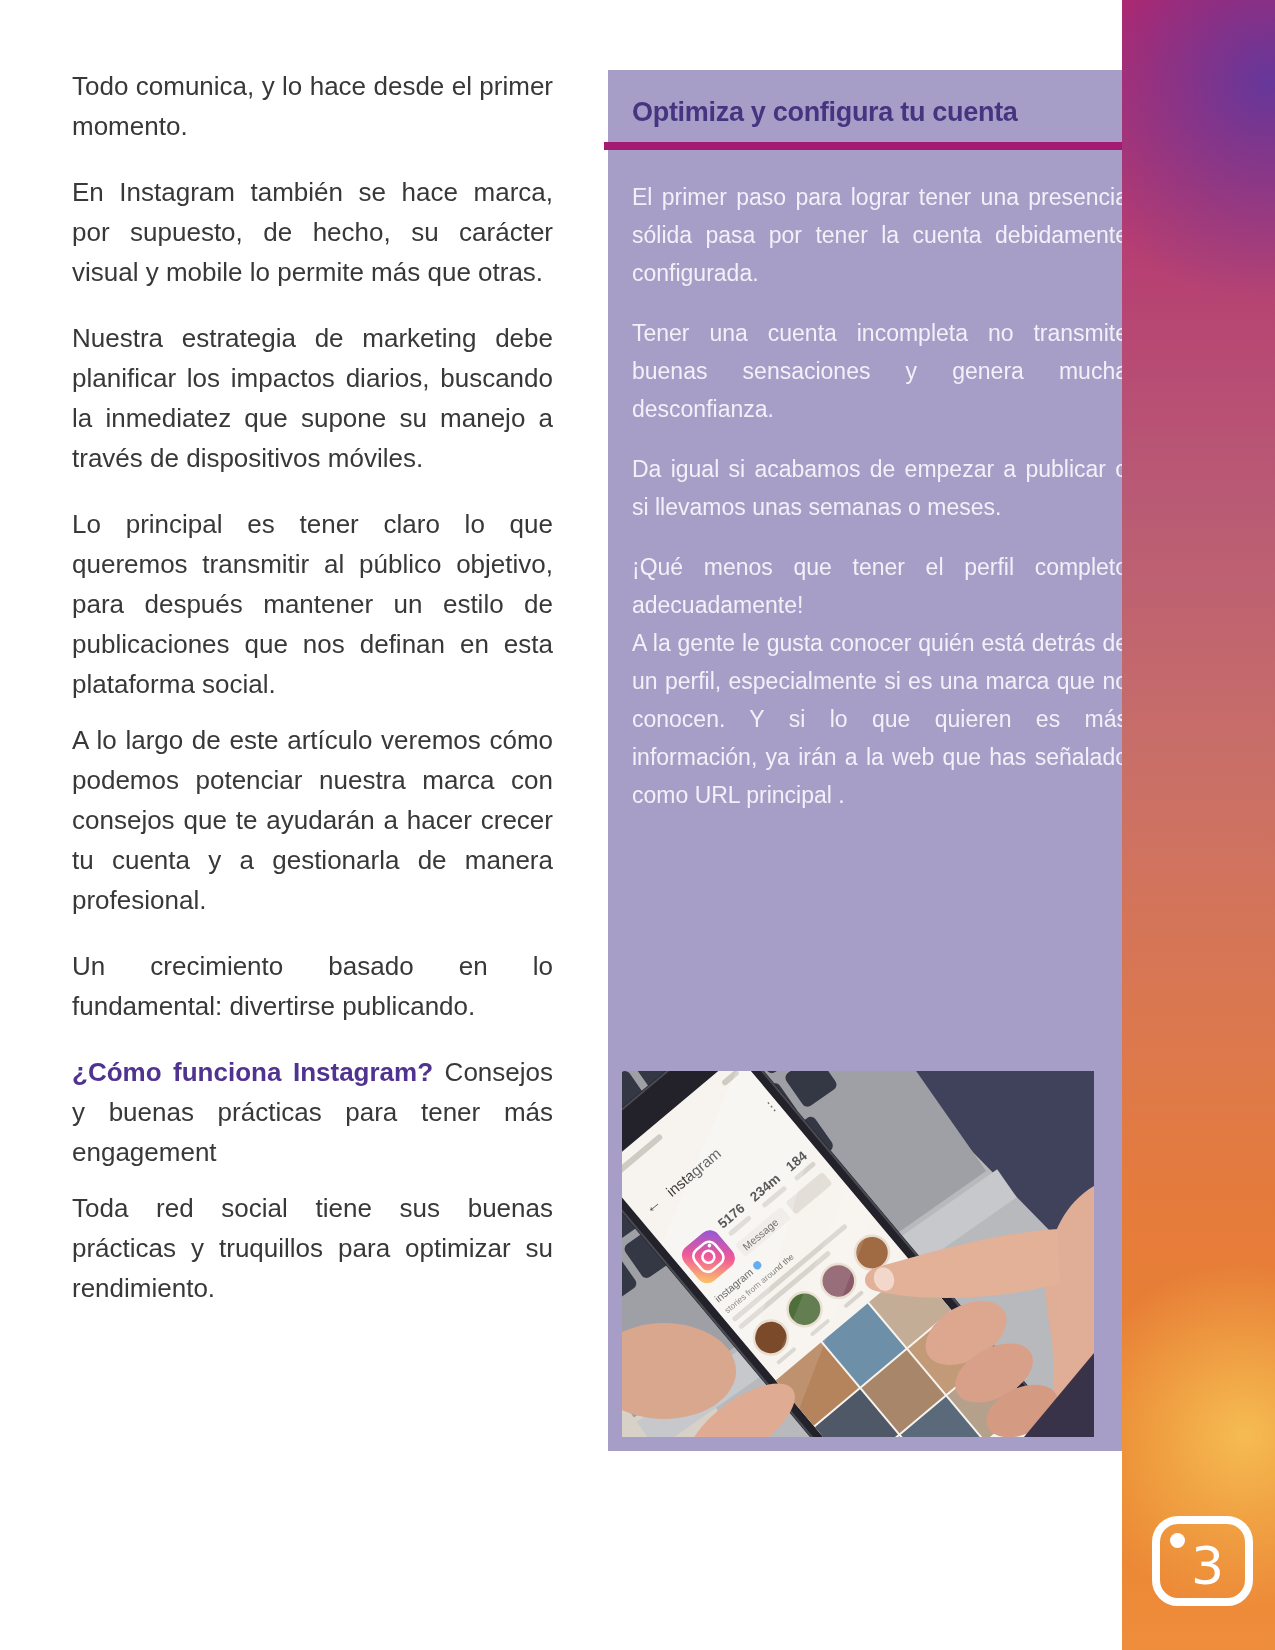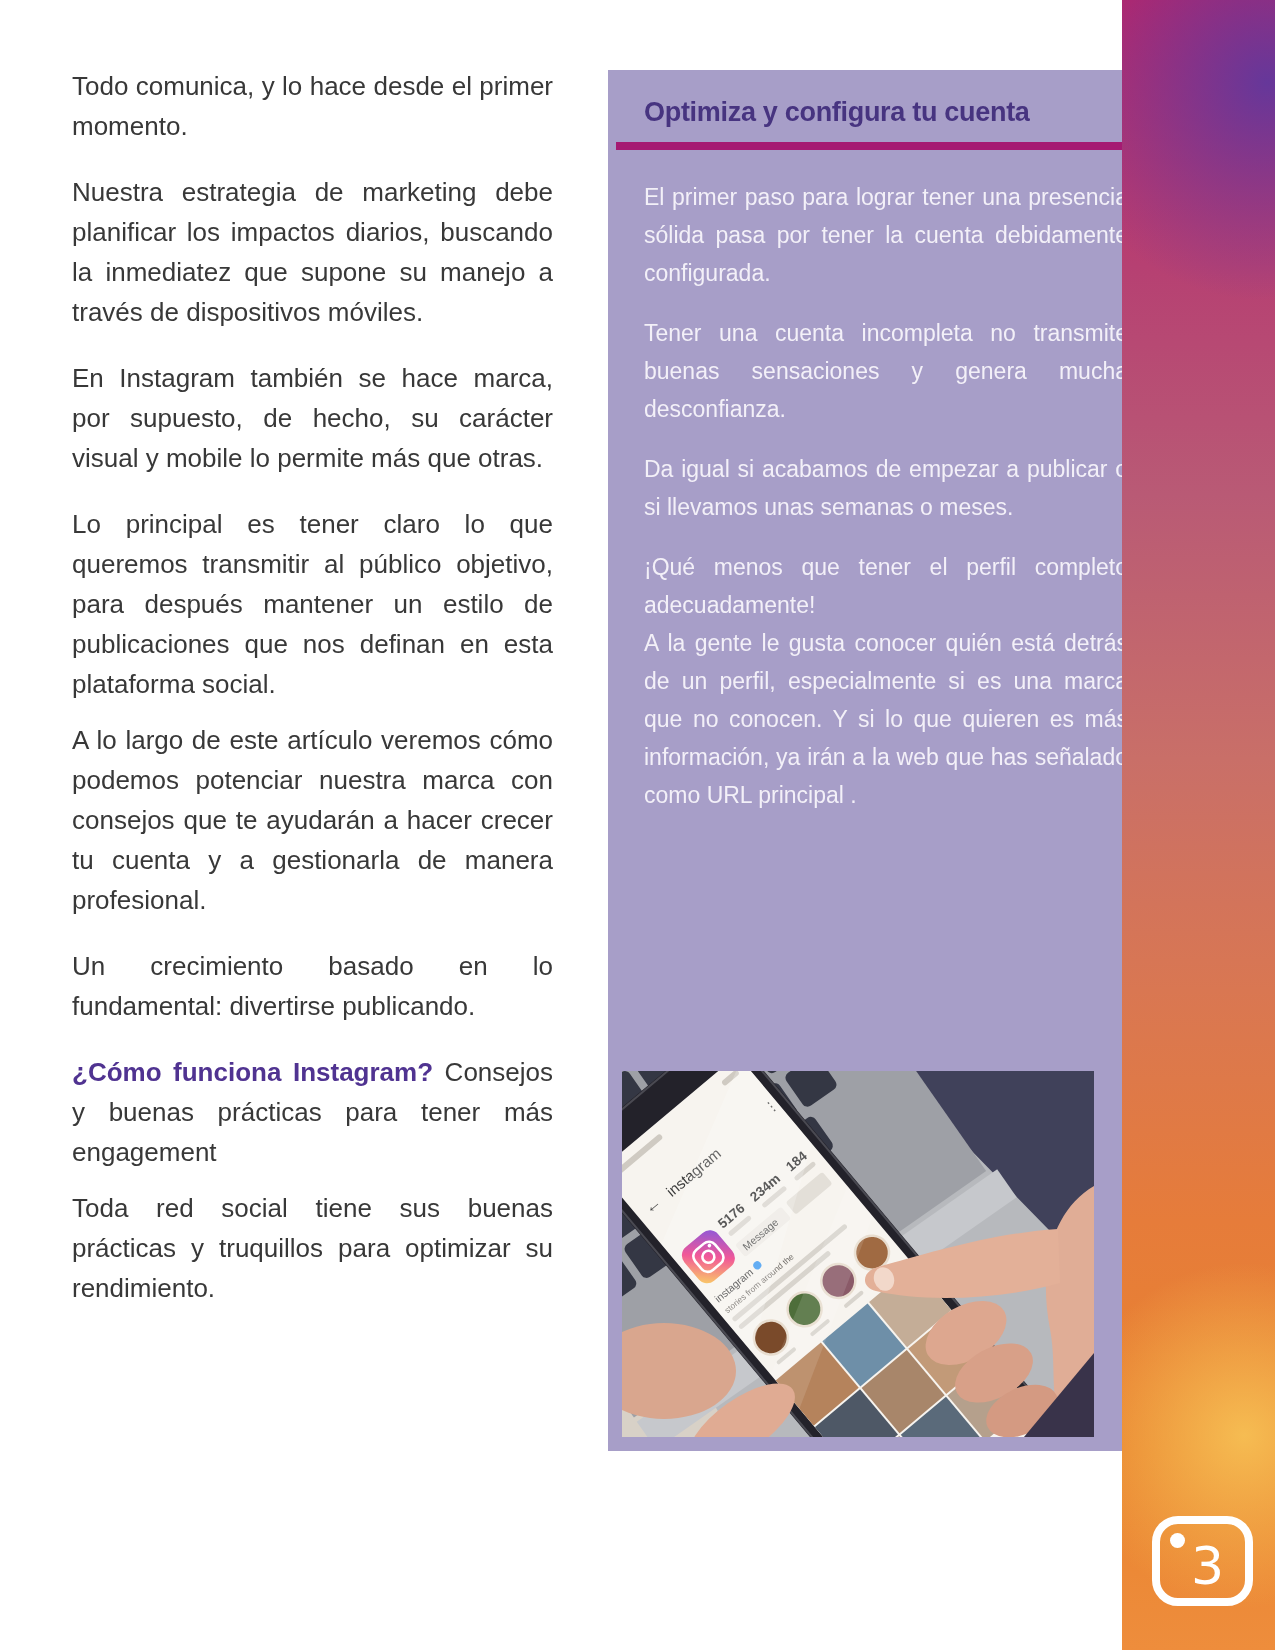--- a/index.html
+++ b/index.html
@@ -6,21 +6,21 @@
   .page{position:relative;width:1275px;height:1650px;background:#ffffff;overflow:hidden;
         font-family:"Liberation Sans",sans-serif;}
   
   .leftcol{position:absolute;left:72px;top:40px;width:481px;color:#383838;
            font-size:26px;line-height:40px;text-align:justify;}
   .leftcol p{margin:26px 0 0 0;}
   .leftcol p.tight{margin-top:16px;}
   .hl{color:#503391;font-weight:bold;}
   
   .panel{position:absolute;left:608px;top:70px;width:544px;height:1381px;
-         background:#a79ec8;box-sizing:border-box;padding:14px 24px 0 36px;}
+         background:#a79ec8;box-sizing:border-box;padding:14px 24px 0 24px;}
   .panel h2{margin:6px 0 0 0;font-size:27px;line-height:44px;color:#473480;
             letter-spacing:-0.3px;font-weight:bold;}
   .rule{height:8px;background:#a51a72;margin:8px -24px 0 -28px;}
   .panel p{margin:22px 0 0 0;color:#f3f0f8;font-size:23px;line-height:38px;text-align:justify;}
   .panel p.first{margin-top:28px;}
   .panel p.tight{margin-top:0;}
   .photo{position:absolute;left:14px;top:1001px;width:472px;height:366px;
          background:#b7b9bd;overflow:hidden;}
   .photo svg{display:block;}
   
@@ -40,22 +40,22 @@
                  font-size:52px;line-height:1;padding:10px 0 0 10px;
                  font-family:"DejaVu Sans",sans-serif;}
 </style>
 </head>
 <body>
 
 <div class="page">
 
   <div class="leftcol">
     <p>Todo comunica, y lo hace desde el primer momento.</p>
+    <p>En Instagram también se hace marca, por supuesto, de hecho, su carácter visual y mobile lo permite más que otras.</p>
     <p>Nuestra estrategia de marketing debe planificar los impactos diarios, buscando la inmediatez que supone su manejo a través de dispositivos móviles.</p>
-    <p>En Instagram también se hace marca, por supuesto, de hecho, su carácter visual y mobile lo permite más que otras.</p>
     <p>Lo principal es tener claro lo que queremos transmitir al público objetivo, para después mantener un estilo de publicaciones que nos definan en esta plataforma social.</p>
     <p class="tight">A lo largo de este artículo veremos cómo podemos potenciar nuestra marca con consejos que te ayudarán a hacer crecer tu cuenta y a gestionarla de manera profesional.</p>
     <p>Un crecimiento basado en lo fundamental: divertirse publicando.</p>
     <p><span class="hl">¿Cómo funciona Instagram?</span><span> Consejos y buenas prácticas para tener más engagement</span></p>
     <p class="tight">Toda red social tiene sus buenas prácticas y truquillos para optimizar su rendimiento.</p>
   </div>
 
   <div class="panel">
     <h2>Optimiza y configura tu cuenta</h2>
     <div class="rule"></div>

